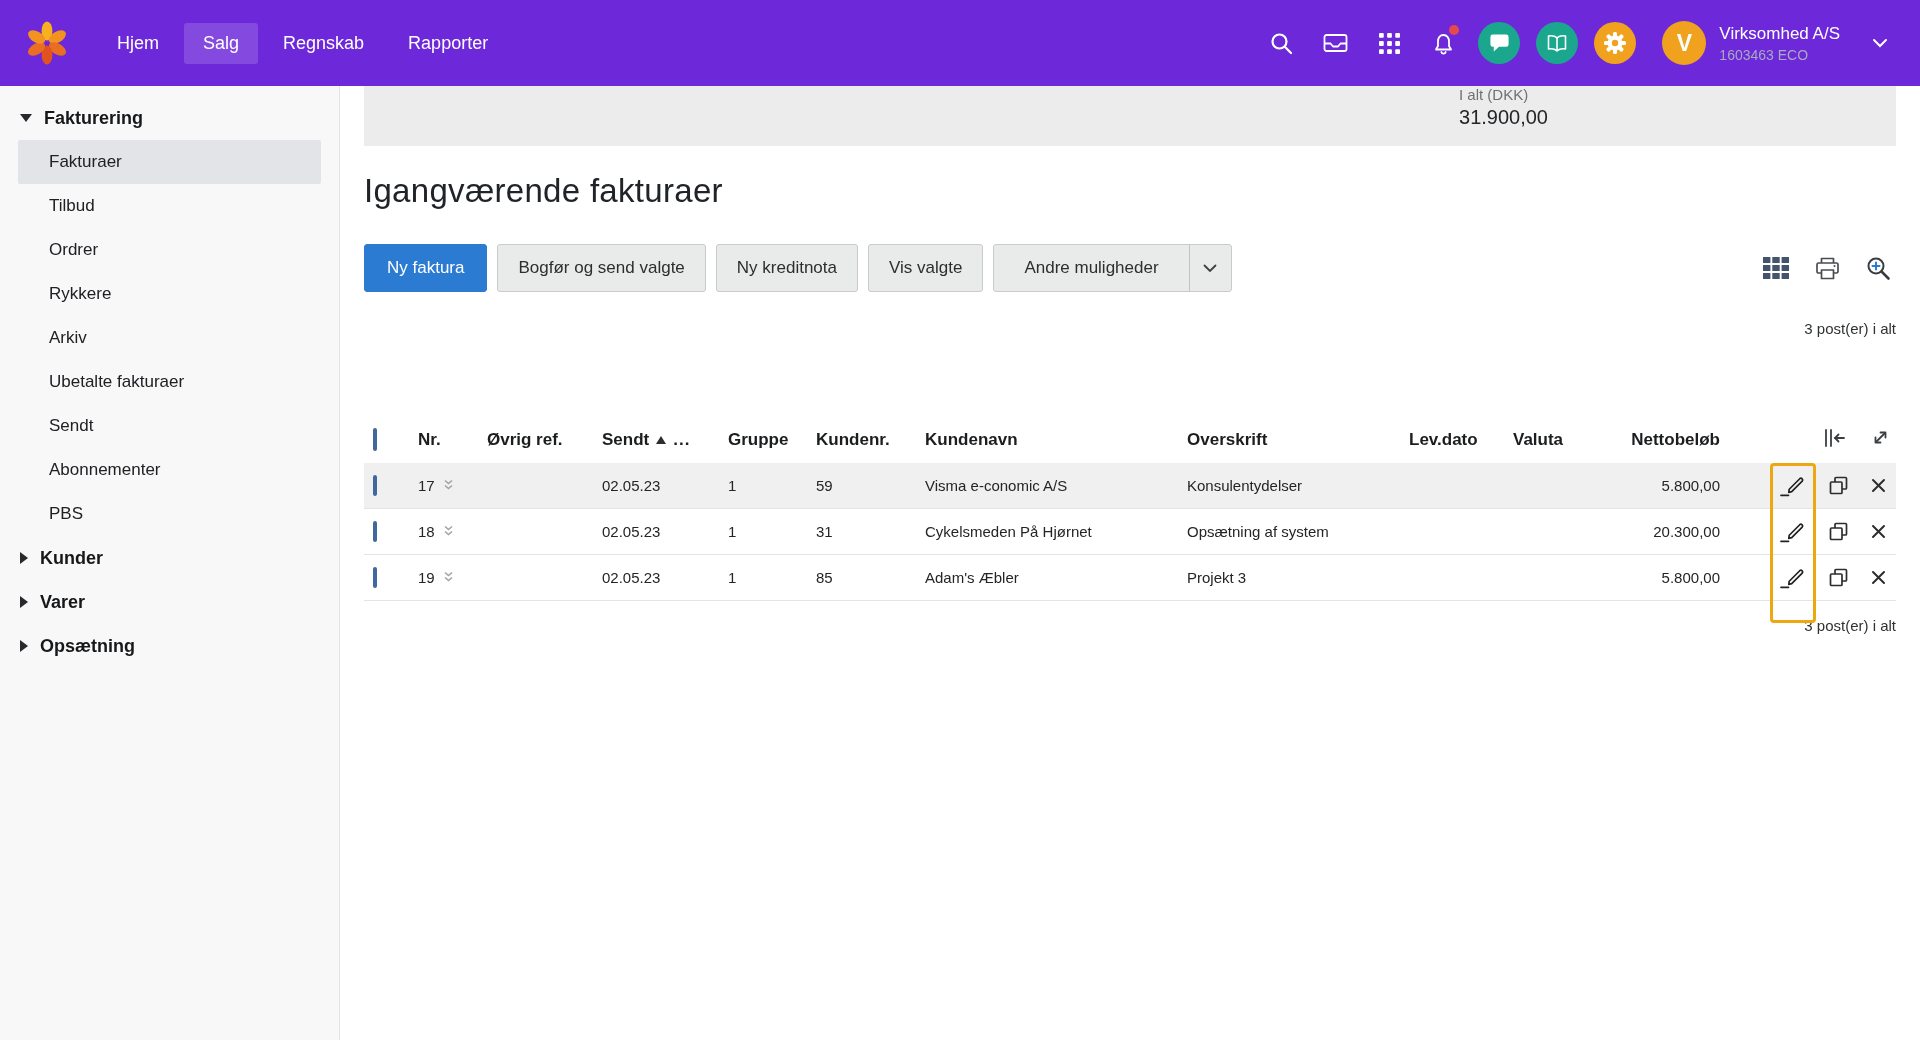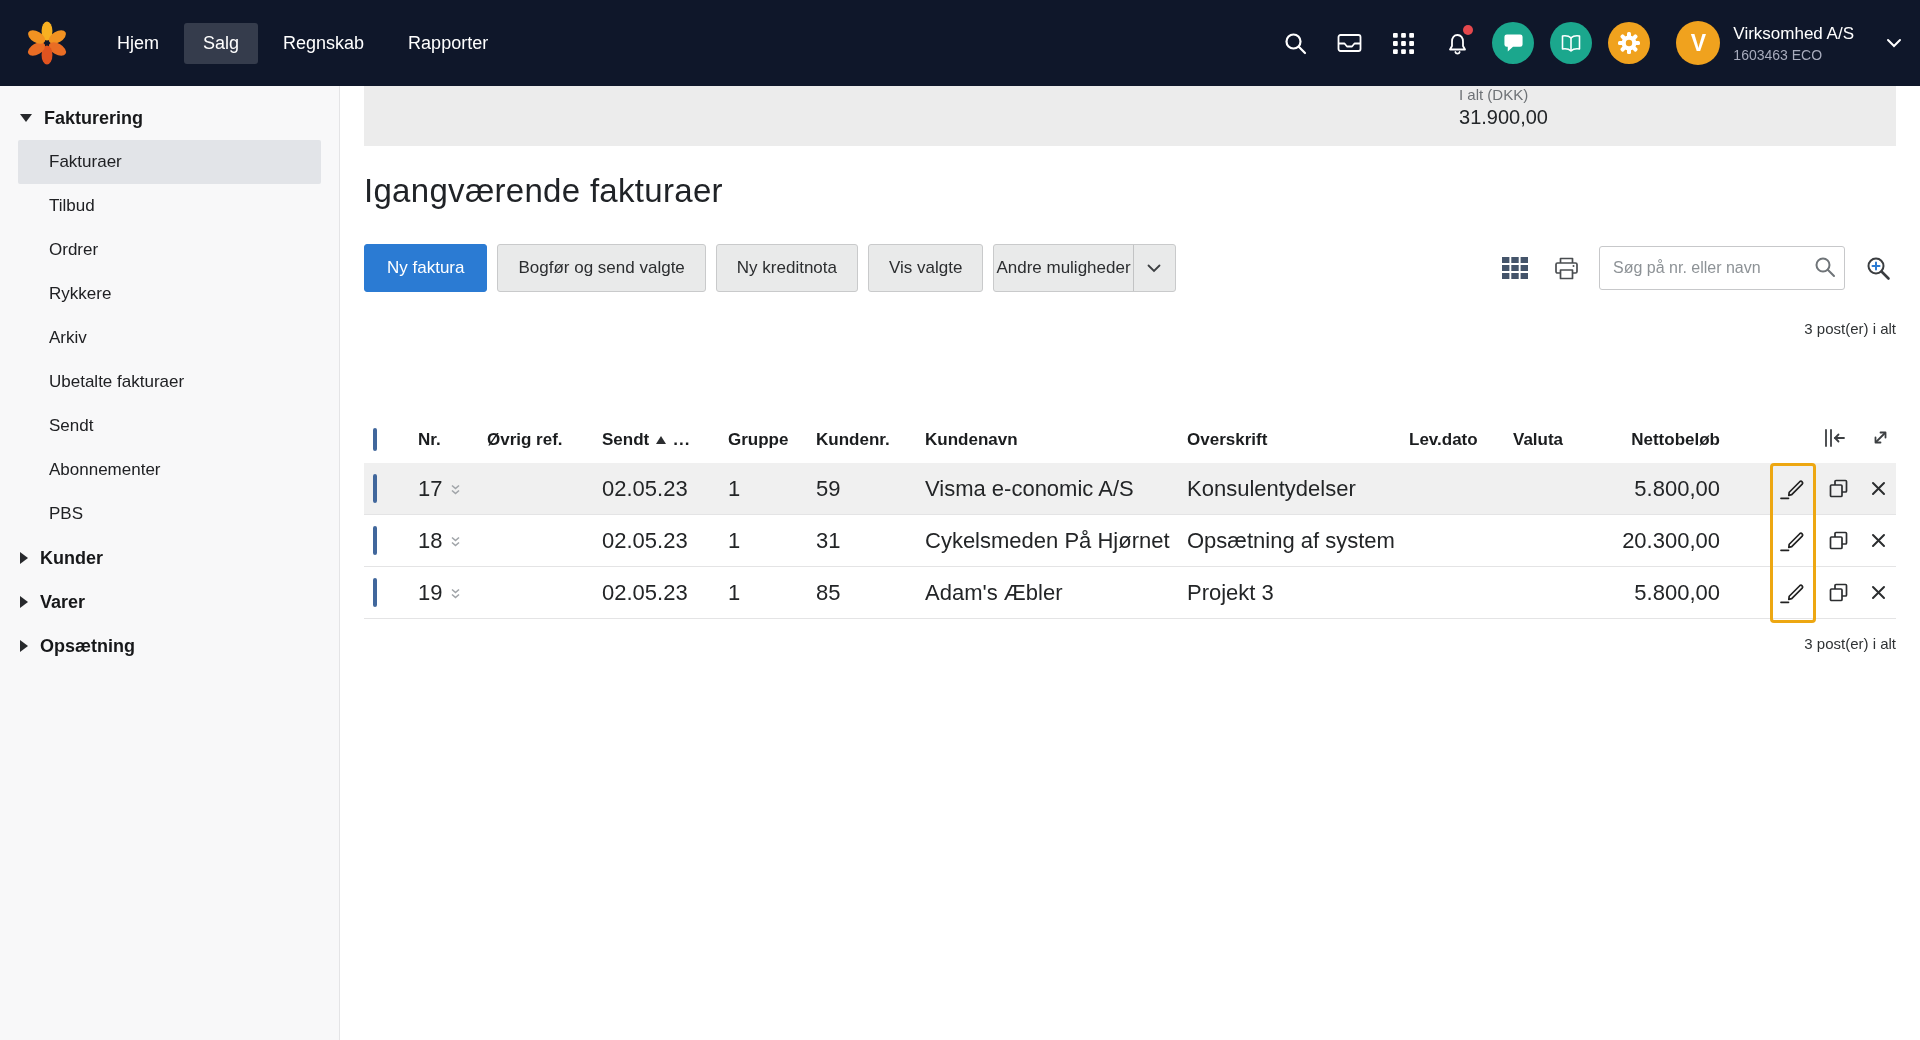--- a/index.html
+++ b/index.html
@@ -1,20 +1,20 @@
 <!DOCTYPE html>
 <html><head>
 <meta charset="utf-8">
 <style>
   * { margin:0; padding:0; box-sizing:border-box; }
   html,body { width:1920px; height:1040px; }
   body { font-family:"Liberation Sans", sans-serif; background:#fff; overflow:hidden; color:#222; }
 
   
-  .topbar { height:86px; background:#0f172a; display:flex; align-items:center; padding:0 18px 0 22px; }
+  .topbar { height:86px; background:#6d28d9; display:flex; align-items:center; padding:0 32px 0 22px; }
   .logo { width:50px; height:50px; margin-right:26px; display:flex; align-items:center; justify-content:center; cursor:pointer; }
   .nav { display:flex; align-items:center; gap:6px; }
   .nav-item { color:#fff; font-size:18px; padding:10px 19px; border-radius:3px; cursor:pointer; white-space:nowrap; }
   .nav-item.active { background:rgba(255,255,255,.16);text-align:center; }
   .top-right { margin-left:auto; display:flex; align-items:center; gap:16px; }
   .icon-btn { width:38px; height:38px; display:flex; align-items:center; justify-content:center; position:relative; cursor:pointer; }
   .circle-btn { width:42px; height:42px; border-radius:50%; display:flex; align-items:center; justify-content:center; cursor:pointer; flex:0 0 auto; }
   .circle-green { background:#1ba78d; }
   .circle-orange { background:#f0a21e; }
   .badge-dot { position:absolute; top:1px; right:3px; width:10px; height:10px; border-radius:50%; background:#e5484d; }
@@ -39,38 +39,38 @@
   .summary-label { font-size:15px; color:#6e7276; }
   .summary-value { font-size:20px; font-weight:normal; color:#232629; margin-top:3px; }
 
   .page-title { font-size:33px; font-weight:300; color:#202327; margin:26px 0 34px; letter-spacing:.3px; }
 
   .toolbar { display:flex; align-items:center; }
   .btn { height:48px; display:inline-flex; align-items:center; font-size:17px; border-radius:3px; cursor:pointer; white-space:nowrap; }
   .btn-primary { background:#2b7bd3; color:#fff; padding:0 22px; border:1px solid #2b7bd3; margin-right:10px; }
   .btn-secondary { background:#e9eaea; color:#2c2e30; border:1px solid #c9cacb; padding:0 20px; margin-right:10px; }
   .btn-split { padding:0; margin-right:0; }
-  .split-label { padding:0 2px; }
+  .split-label { padding:0 30px; }
   .split-caret { width:42px; height:100%; border-left:1px solid #c2c3c4; display:flex; align-items:center; justify-content:center; }
 
   .toolbar-right { margin-left:auto; display:flex; align-items:center; gap:15px; }
   .tool-icon { width:36px; height:36px; display:flex; align-items:center; justify-content:center; cursor:pointer; }
   .search-box { position:relative; width:246px; height:44px; }
   .search-box input { width:100%; height:100%; border:1px solid #c7c8ca; border-radius:3px; font-size:16px; padding:0 44px 0 13px; color:#333; font-family:inherit; outline:none; background:#fff; }
   .search-box input::placeholder { color:#8d9296; }
   .search-icon-btn { position:absolute; right:9px; top:10px; cursor:pointer; }
 
   .count-text { text-align:right; font-size:15px; color:#2f3234; margin-top:28px; }
   .count-text.bottom { margin-top:16px; }
 
   
   .table-wrap { position:relative; margin-top:80px; }
   .grid-row { display:grid; grid-template-columns:54px 69px 115px 126px 88px 109px 262px 222px 104px 87px 120px minmax(0,1fr); align-items:center; }
   .thead { height:46px; font-weight:bold; font-size:17px; color:#1b1d1f; }
-  .trow { height:52px; border-bottom:1px solid #e4e4e5; font-size:22px; color:#232527; cursor:pointer; }
+  .trow { height:46px; border-bottom:1px solid #e4e4e5; font-size:15px; color:#232527; cursor:pointer; }
   .trow.first { background:#f0f0f0; }
   .checkbox { width:19px; height:19px; border:2px solid #41679c; border-radius:2px; background:#fff; cursor:pointer; margin-left:9px; }
   .nr-cell { display:flex; align-items:center; gap:8px; }
   .cell-right { text-align:right; }
   .dato-head { display:flex; align-items:center; gap:7px; }
   .sort-asc { width:0; height:0; border-left:5px solid transparent; border-right:5px solid transparent; border-bottom:8px solid #2c2e30; }
   .head-dots { font-weight:bold; letter-spacing:1px; }
   .head-actions { display:flex; justify-content:flex-end; align-items:center; gap:26px; padding-right:6px; }
   .row-actions { display:flex; justify-content:flex-end; align-items:center; gap:23px; padding-right:10px; }
   .row-actions .act { display:flex; align-items:center; justify-content:center; cursor:pointer; }
@@ -241,29 +241,20 @@
             <rect x="18.6" y="16" width="7.4" height="6"></rect>
         </svg>
       </div>
       <div class="tool-icon">
         <svg width="25" height="23" viewBox="0 0 25 23" fill="none" stroke="#4a4d50" stroke-width="1.7" stroke-linejoin="round">
           <path d="M6.5 6 V1.5 H18.5 V6"></path>
           <rect x="2" y="6" width="21" height="10" rx="1.5"></rect>
           <rect x="6.5" y="13" width="12" height="8.5" fill="#fff"></rect>
           <circle cx="19.5" cy="9" r="1" fill="#4a4d50" stroke="none"></circle>
         </svg>
-      </div>
-      <div class="search-box">
-        <input type="text" placeholder="Søg på nr. eller navn" style="">
-        <span class="search-icon-btn">
-          <svg width="22" height="22" viewBox="0 0 22 22" fill="none" stroke="#6f7478" stroke-width="2" stroke-linecap="round">
-              <circle cx="9" cy="9" r="6.5"></circle>
-              <path d="M13.8 13.8 L20 20"></path>
-            </svg>
-        </span>
       </div>
       <div class="tool-icon">
         <svg width="27" height="27" viewBox="0 0 27 27" fill="none">
           <circle cx="11" cy="11" r="7.5" stroke="#3a3d40" stroke-width="2"></circle>
           <path d="M16.5 16.5 L23.5 23.5" stroke="#3a3d40" stroke-width="2.6" stroke-linecap="round"></path>
           <path d="M11 7.5 V14.5 M7.5 11 H14.5" stroke="#2b7bd3" stroke-width="2" stroke-linecap="round"></path>
         </svg>
       </div>
     </div>
   </div>

